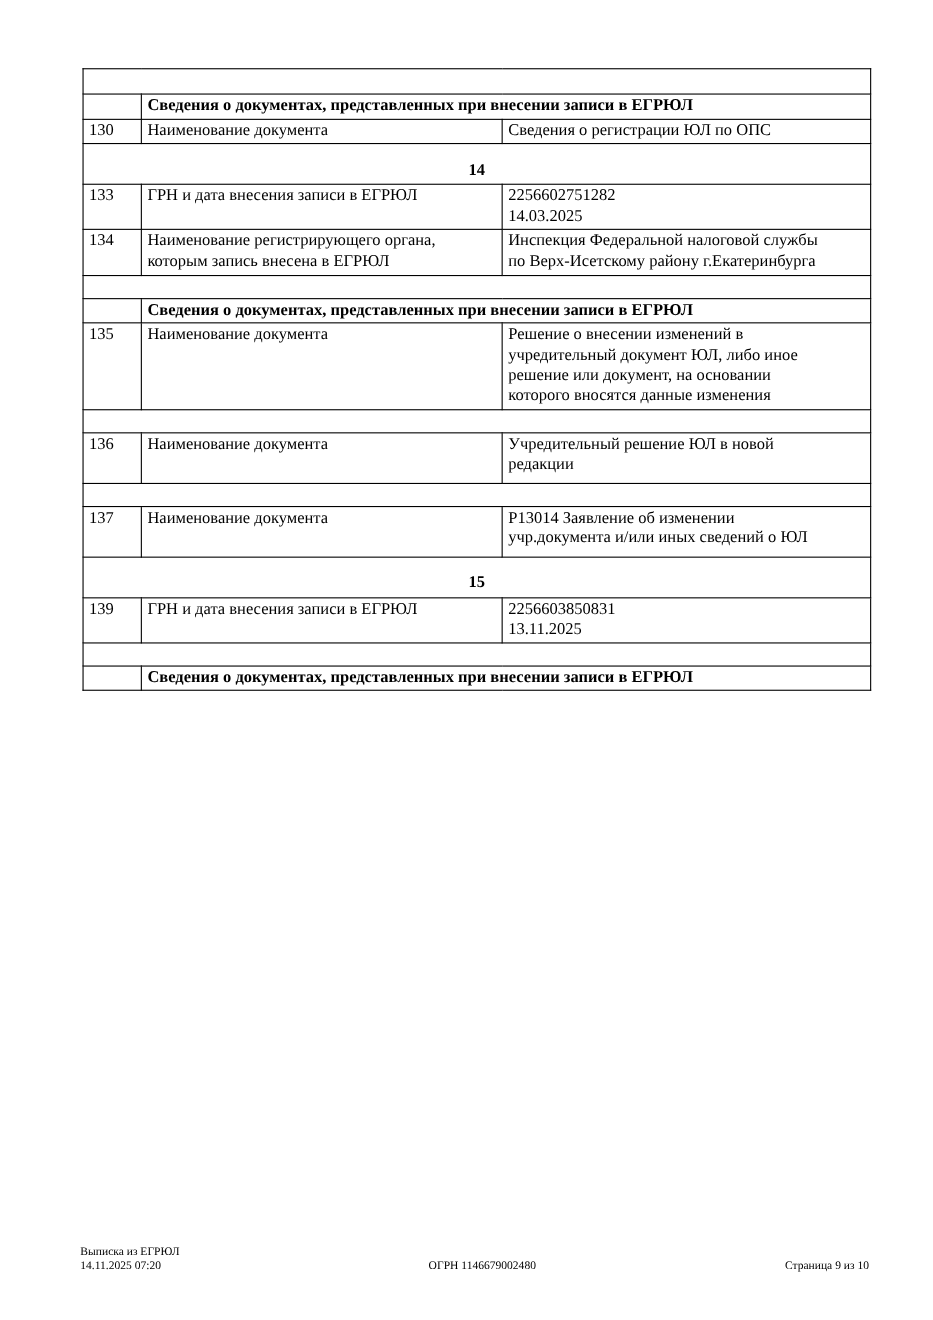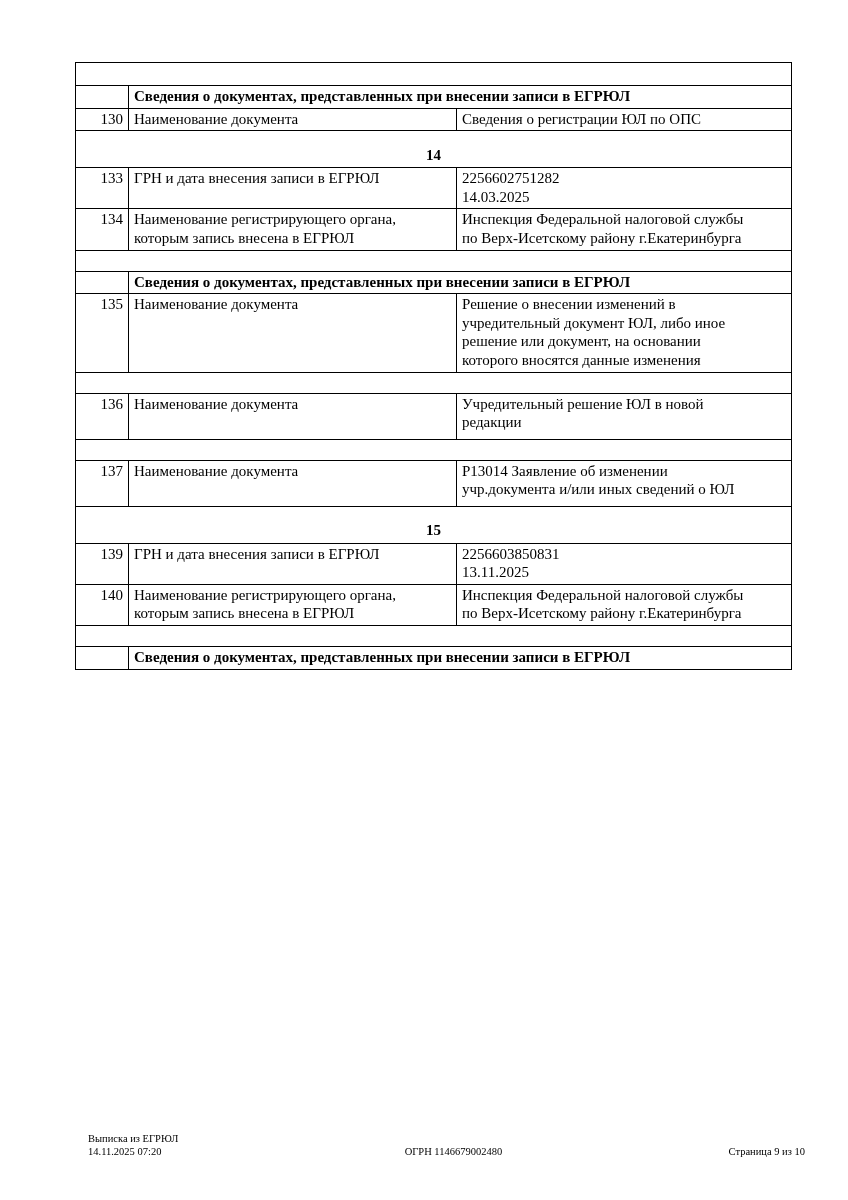--- a/index.html
+++ b/index.html
@@ -29,41 +29,41 @@
   .doc-table td {
     border: 1px solid #000000;
     padding: 1px 5px 2px 5px;
     vertical-align: top;
     overflow: hidden;
   }
   col.c-num   { width: 53px; }
   col.c-label { width: 328px; }
   col.c-value { width: 335px; }
   .td-num {
-    text-align: right;
+    text-align: left;
     padding-left: 2px;
     padding-right: 2px;
   }
   .td-header { font-weight: bold; }
   .td-label, .td-value { white-space: pre-line; }
   tr.r-group td {
     font-weight: bold;
     text-align: center;
     vertical-align: middle;
     padding-top: 12px;
     padding-bottom: 0;
     height: 24px;
   }
   tr.r-blank td { height: 17px; }
   tr.r-blank-top td { height: 19px; }
   tr.r-tall td { height: 42px; }
   tr.r-tall135 td { height: 74px; }
   .footer {
     position: absolute;
-    left: 88px;
+    left: 73px;
     top: 1133px;
     width: 717px;
     display: flex;
     justify-content: space-between;
     align-items: flex-end;
     font-size: 10.5px;
     line-height: 12.5px;
     gap: 28px;
   }
   .f-left  { text-align: left; }
@@ -164,27 +164,20 @@
       </tr>
 
 
       <tr>
         <td class="td-num">139</td>
         <td class="td-label">ГРН и дата внесения записи в ЕГРЮЛ</td>
         <td class="td-value">2256603850831
 13.11.2025</td>
       </tr>
 
-      <tr>
-        <td class="td-num">140</td>
-        <td class="td-label">Наименование регистрирующего органа,
-которым запись внесена в ЕГРЮЛ</td>
-        <td class="td-value">Инспекция Федеральной налоговой службы
-по Верх-Исетскому району г.Екатеринбурга</td>
-      </tr>
 
       <tr class="r-blank">
         <td colspan="3"></td>
       </tr>
 
       <tr>
         <td class="td-num"></td>
         <td colspan="2" class="td-header">Сведения о документах, представленных при внесении записи в ЕГРЮЛ</td>
       </tr>
 

